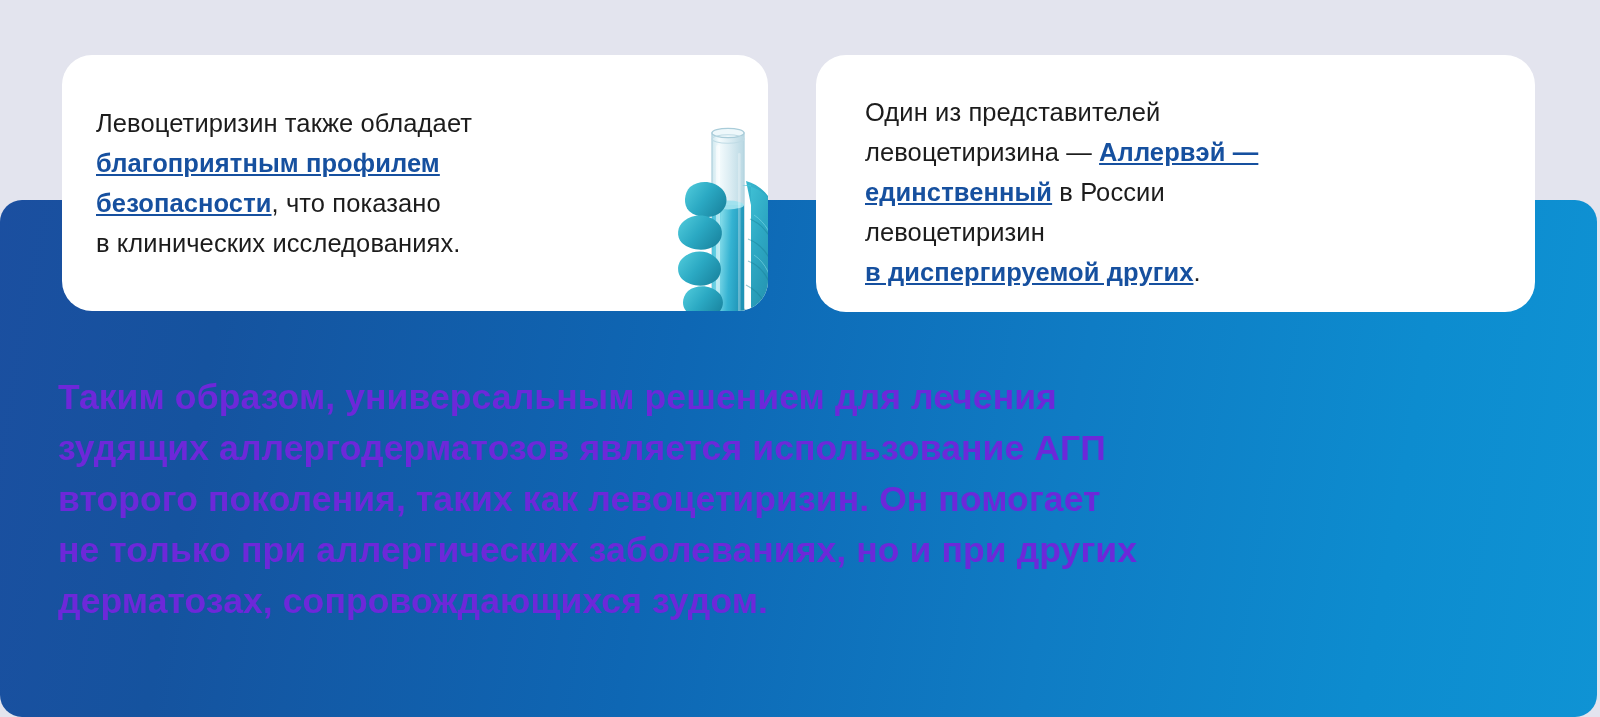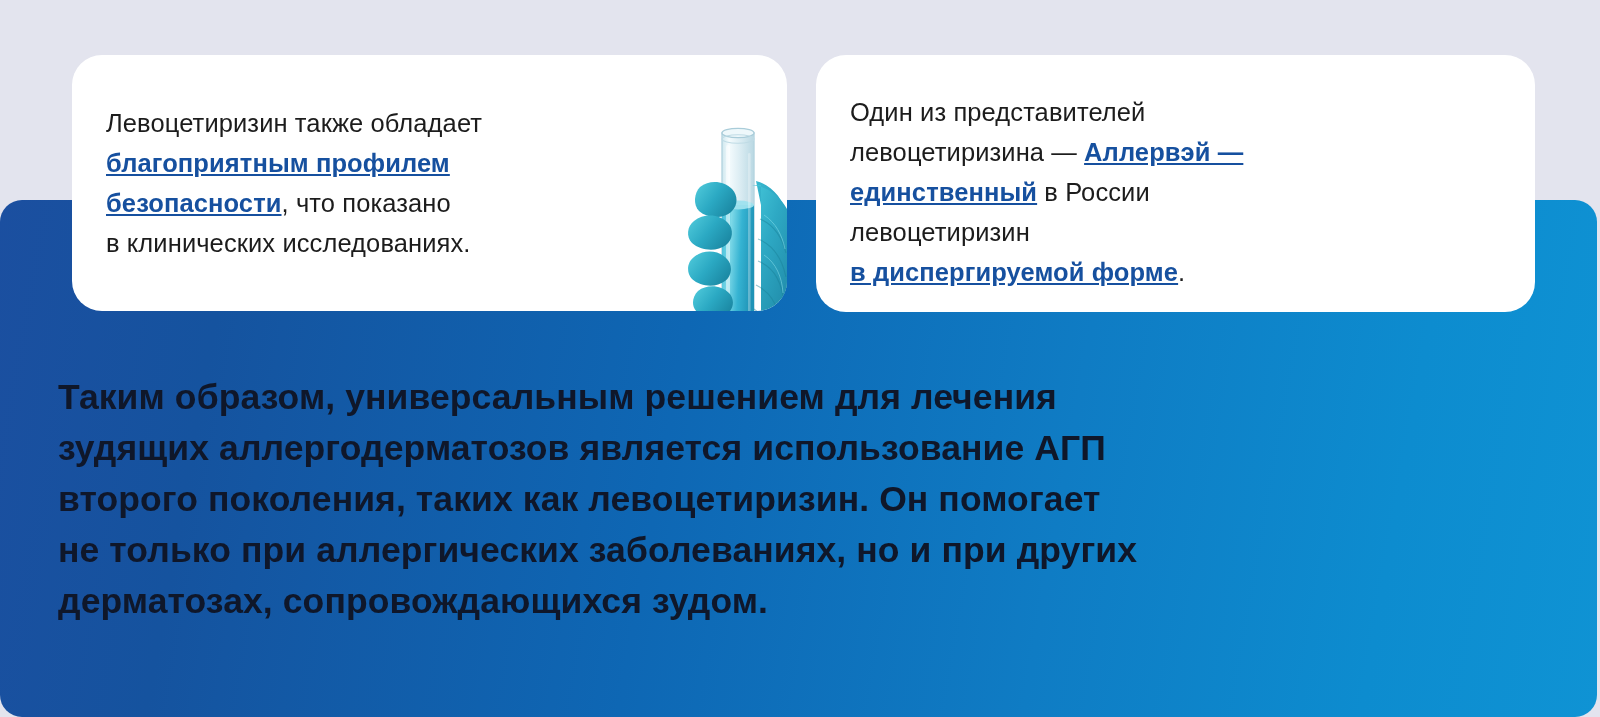--- a/index.html
+++ b/index.html
@@ -36,25 +36,24 @@
   }
 
   
   .card {
     position: absolute;
     background: #ffffff;
     border-radius: 30px;
     overflow: hidden;
   }
   #card-left {
-    left: 72px;
+    left: 62px;
     top: 55px;
     width: 706px;
     height: 256px;
-    padding-left: 9px;
   }
   #card-right {
     left: 816px;
     top: 55px;
     width: 719px;
     height: 257px;
   }
 
   .card-text {
     position: absolute;
@@ -65,20 +64,21 @@
     letter-spacing: 0.1px;
     white-space: pre-line;
   }
   #card-left .card-text {
     top: 48px;
     width: 500px;
   }
   #card-right .card-text {
     top: 37px;
     width: 470px;
+    margin-left: 15px;
   }
   .accent {
     color: #16509f;
     font-weight: bold;
     text-decoration: underline;
   }
 
   
   #hand-art {
     position: absolute;
@@ -88,21 +88,21 @@
     height: 252px;
     pointer-events: none;
   }
 
   
   #headline {
     position: absolute;
     left: 58px;
     top: 372px;
     width: 1400px;
-    color: #0f172a;
+    color: #6d28d9;
     font-size: 35.5px;
     line-height: 51px;
     font-weight: bold;
     letter-spacing: 0.1px;
     white-space: pre-line;
   }
 </style>
 </head>
 <body>
 
@@ -183,21 +183,21 @@
         <path d="M104 132 c12 8 18 22 19 38"></path>
       </g>
     </svg>
   </div>
 
   <div class="card" id="card-right">
     <div class="card-text" id="card-right-text"><span>Один из представителей
 левоцетиризина — </span><span class="accent">Аллервэй —
 единственный</span><span> в России
 левоцетиризин
-</span><span class="accent">в диспергируемой форме</span><span>.</span></div>
+</span><span class="accent">в диспергируемой других</span><span>.</span></div>
 
   </div>
 
   <div id="headline">Таким образом, универсальным решением для лечения
 зудящих аллергодерматозов является использование АГП
 второго поколения, таких как левоцетиризин. Он помогает
 не только при аллергических заболеваниях, но и при других
 дерматозах, сопровождающихся зудом.</div>
 
 </div>

